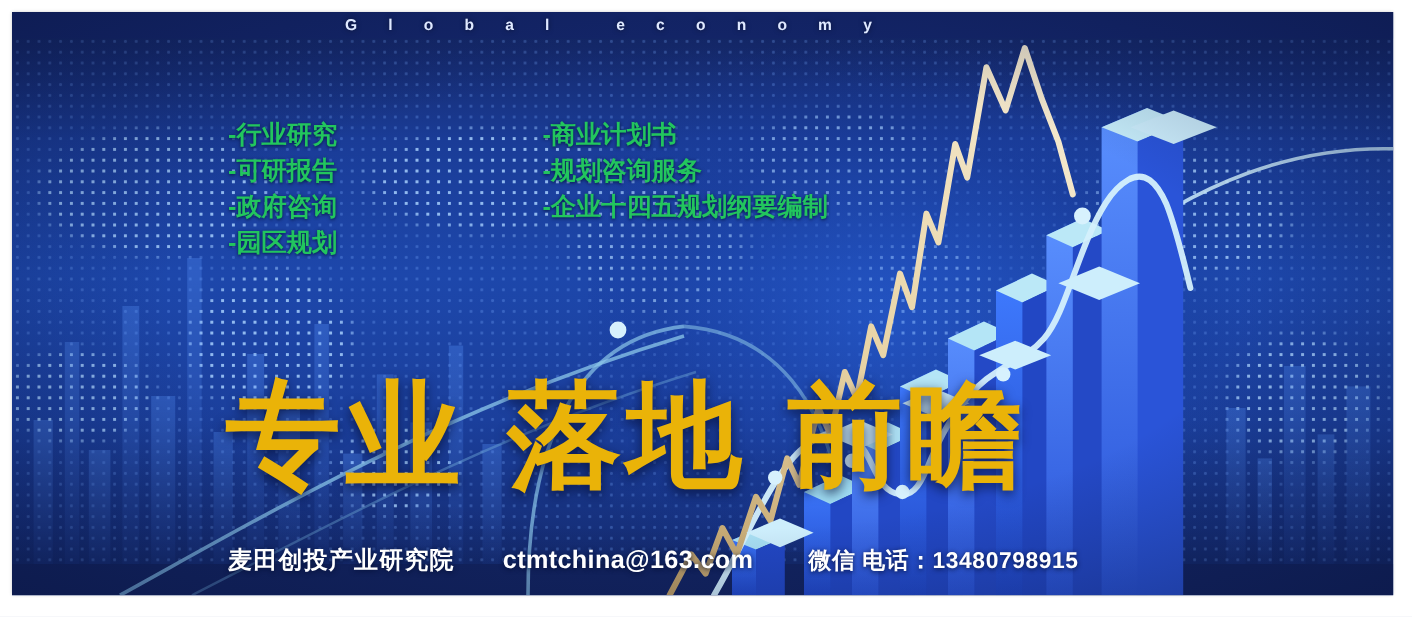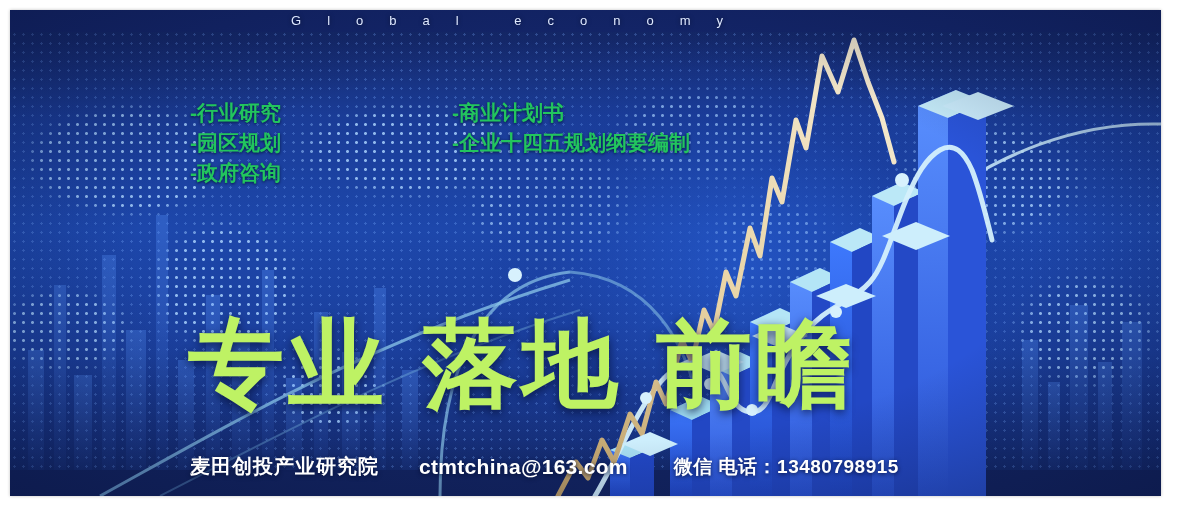--- a/index.html
+++ b/index.html
@@ -72,33 +72,33 @@
   }
 
   
   .art{position:absolute;inset:0;}
   .art svg{position:absolute;left:0;top:0;}
 
   
   .kicker{
     position:absolute;left:0;top:-1px;width:994px;height:24px;
     text-align:center;color:#dfe9ff;font-size:13px;letter-spacing:26px;
-    text-indent:26px;line-height:24px;font-weight:400;white-space:nowrap;
+    text-indent:26px;line-height:24px;font-weight:700;white-space:nowrap;
     text-shadow:0 0 4px rgba(0,0,0,.5);
   }
 
   .svc{position:absolute;color:#22c55e;font-size:21px;line-height:30px;font-weight:700;
        text-shadow:0 1px 3px rgba(4,14,50,.85);white-space:nowrap;}
   .svc-left{left:180px;top:88px;}
   .svc-right{left:410px;top:88px;margin-left:32px;}
   .svc div{margin:0;padding:0;}
 
   .headline{
     position:absolute;left:178px;top:300px;width:860px;height:110px;
-    color:#bef264;font-size:96px;line-height:108px;font-weight:700;white-space:nowrap;
+    color:#eab308;font-size:96px;line-height:108px;font-weight:700;white-space:nowrap;
     letter-spacing:4px;
     text-shadow:0 3px 10px rgba(5,15,55,.75);
   }
   .headline span{display:inline-block;}
   .hl-gap{width:34px;}
 
   .contact{
     position:absolute;left:180px;top:443px;width:900px;height:30px;
     color:#ffffff;font-weight:700;white-space:nowrap;
     text-shadow:0 1px 4px rgba(4,14,50,.9);
@@ -245,26 +245,28 @@
       <circle cx="636" cy="388" r="6" fill="#d7f1fd"></circle>
     </svg>
   </div>
 
   <div class="vignette"></div>
 
   <div class="kicker">Global economy</div>
 
   <div class="svc svc-left">
     <div>-行业研究</div>
+    <div>-可研报告</div>
+    <div>-政府咨询</div>
     <div>-园区规划</div>
-    <div>-政府咨询</div>
   </div>
 
   <div class="svc svc-right">
     <div>-商业计划书</div>
+    <div>-规划咨询服务</div>
     <div>-企业十四五规划纲要编制</div>
   </div>
 
   <div class="headline">
     <span>专业</span><span class="hl-gap"></span><span>落地</span><span class="hl-gap"></span><span>前瞻</span>
   </div>
 
   <div class="contact">
     <span class="c-org">麦田创投产业研究院</span><span class="c-gap1"></span><span class="c-mail">ctmtchina@163.com</span><span class="c-gap2"></span><span class="c-wx">微信 电话：13480798915</span>
   </div>

